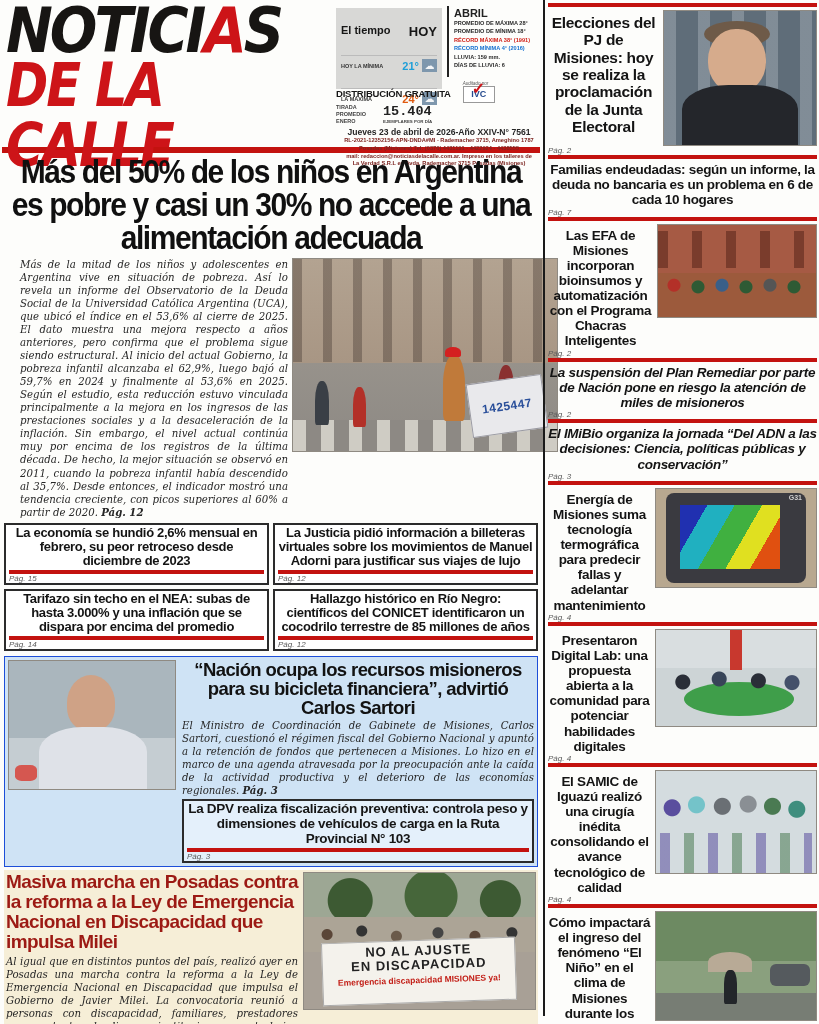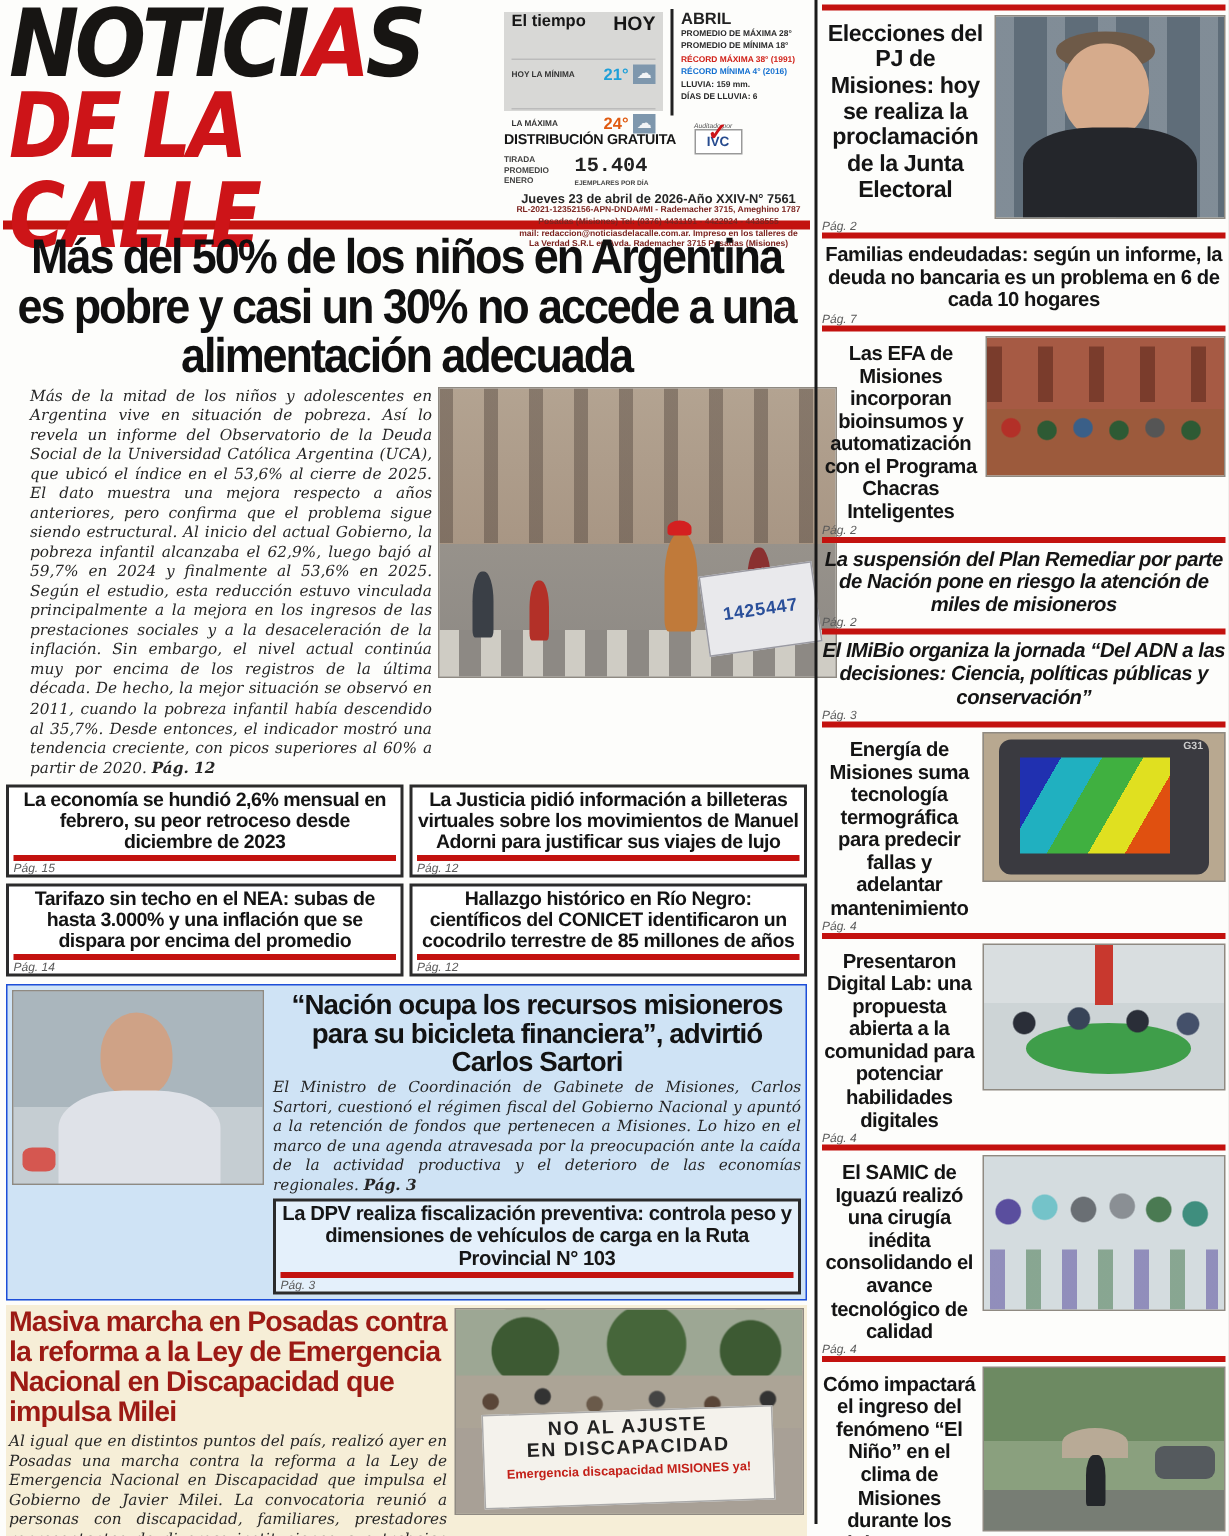--- a/index.html
+++ b/index.html
@@ -17,21 +17,21 @@
   .main-col{position:absolute;left:0;top:0;width:542px;}
   .divider{position:absolute;left:543px;top:0;width:2px;height:1016px;background:#1a1a1a;}
   .right-col{position:absolute;left:548px;top:3px;width:269px;}
   
   .masthead{position:relative;height:147px;}
   .logo{position:absolute;left:6px;top:0;width:332px;font-family:"DejaVu Sans",sans-serif;
         font-style:italic;font-weight:900;}
   .logo .l1{font-size:56px;line-height:0.98;letter-spacing:-3px;color:#171513;transform:scaleY(1.12);transform-origin:left top;}
   .logo .l1 .acc{color:#cd1418;}
   .logo .l2{font-size:51px;line-height:1.0;letter-spacing:-2px;color:#cd1418;transform:scaleY(1.18);transform-origin:left top;}
-  .weatherbox{position:absolute;left:336px;top:8px;width:106px;height:66px;background:#d8d8d6;padding:0 5px;box-sizing:border-box;}
+  .weatherbox{position:absolute;left:336px;top:8px;width:106px;height:81px;background:#d8d8d6;padding:16px 5px;box-sizing:border-box;}
   .wb-head{display:flex;justify-content:space-between;font-weight:800;}
   .wb-title{font-size:11px;} .wb-hoy{font-size:13px;}
   .wb-row{display:flex;align-items:center;gap:3px;margin-top:16px;border-top:1px solid #bbb;padding-top:3px;}
   .wb-lab{font-size:5.5px;font-weight:700;color:#333;flex:1;}
   .wb-val-min{font-size:11px;font-weight:800;color:#1f9fd8;}
   .wb-val-max{font-size:11px;font-weight:800;color:#e05a10;}
   .wb-ico{width:15px;height:13px;background:#7e97ad;color:#f2f4f6;font-size:10px;line-height:13px;text-align:center;}
   .aprilbox{position:absolute;left:447px;top:6px;width:93px;height:71px;border-left:2px solid #222;padding:1px 0 0 5px;box-sizing:border-box;}
   .ap-month{font-size:11px;font-weight:800;color:#222;}
   .ap-l{font-size:5.6px;font-weight:700;color:#2a2a2a;line-height:1.5;}

